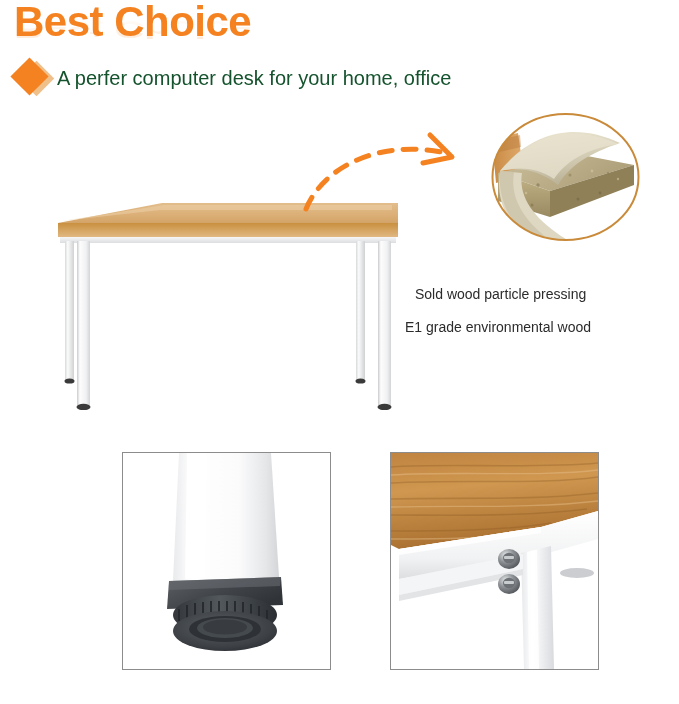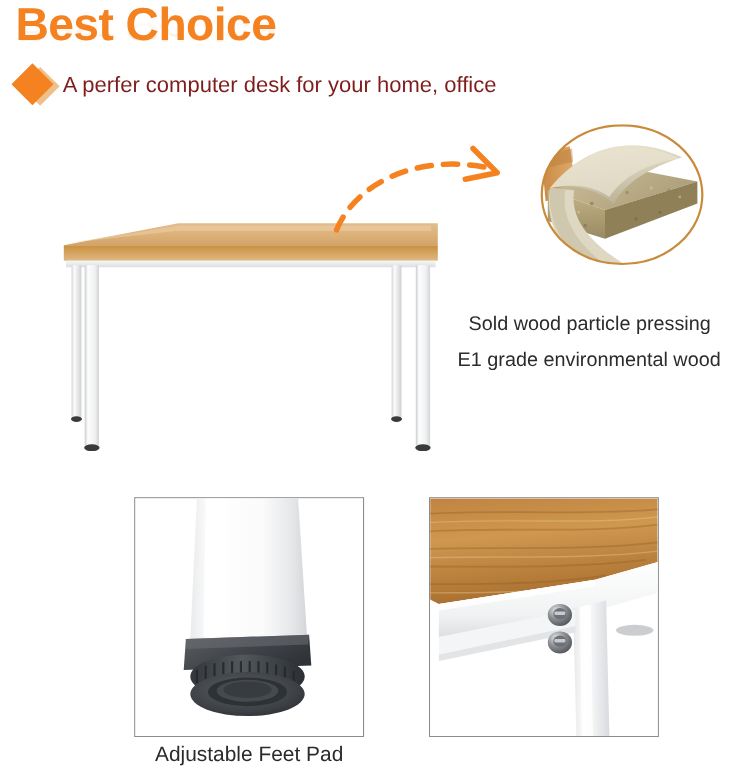--- a/index.html
+++ b/index.html
@@ -35,40 +35,40 @@
   .bullet-row{position:absolute;left:10px;top:58px;height:40px;display:flex;align-items:center;}
   .diamond-shadow{
     position:absolute;left:14px;top:8px;width:25px;height:25px;
     background:#efc08a;transform:rotate(45deg);
   }
   .diamond{
     position:absolute;left:6px;top:5px;width:27px;height:27px;
     background:#f58220;transform:rotate(45deg);
   }
   .subtitle{
-    margin-left:47px;font-size:20px;color:#7f1d1d;
+    margin-left:47px;font-size:20px;color:#14532d;
     white-space:nowrap;font-weight:400;
   }
 
   
   .desk{position:absolute;left:40px;top:185px;width:380px;height:225px;}
   .desk svg{display:block;}
 
   
   .arrow{position:absolute;left:290px;top:125px;width:240px;height:100px;}
 
   
   .callout{
     position:absolute;left:492px;top:113px;width:147px;height:128px;
   }
   .callout svg{position:absolute;left:-18px;top:0px;}
 
   
   .spec-text{position:absolute;left:405px;top:278px;width:274px;}
-  .spec-line{font-size:18px;color:#2b2b2b;line-height:33px;white-space:nowrap;margin-left:11px;}
+  .spec-line{font-size:14px;color:#2b2b2b;line-height:33px;white-space:nowrap;}
   .spec-line.l1{padding-left:10px;}
 
   
   .panel{position:absolute;top:452px;width:209px;height:218px;
          border:1px solid #8c8c8c;box-sizing:border-box;background:#fff;overflow:hidden;}
   .panel-left{left:122px;}
   .panel-right{left:390px;}
   .caption{position:absolute;top:676px;width:209px;text-align:center;
            font-size:19px;color:#2b2b2b;white-space:nowrap;}
   .caption-left{left:122px;}
@@ -330,15 +330,14 @@
       <g>
         <ellipse cx="118" cy="131" rx="11" ry="10" fill="url(#boltG)"></ellipse>
         <ellipse cx="118" cy="130" rx="6" ry="5.2" fill="#6e7276"></ellipse>
         <rect x="113" y="128" width="10" height="3" rx="1" fill="#c9ccce"></rect>
       </g>
 
       <ellipse cx="186" cy="120" rx="17" ry="5" fill="#b9bcc0" opacity=".75"></ellipse>
     </svg>
   </div>
 
-  <div class="caption caption-left">Adjustable Feet Pad</div>
 
 </div>
 
 </body></html>

